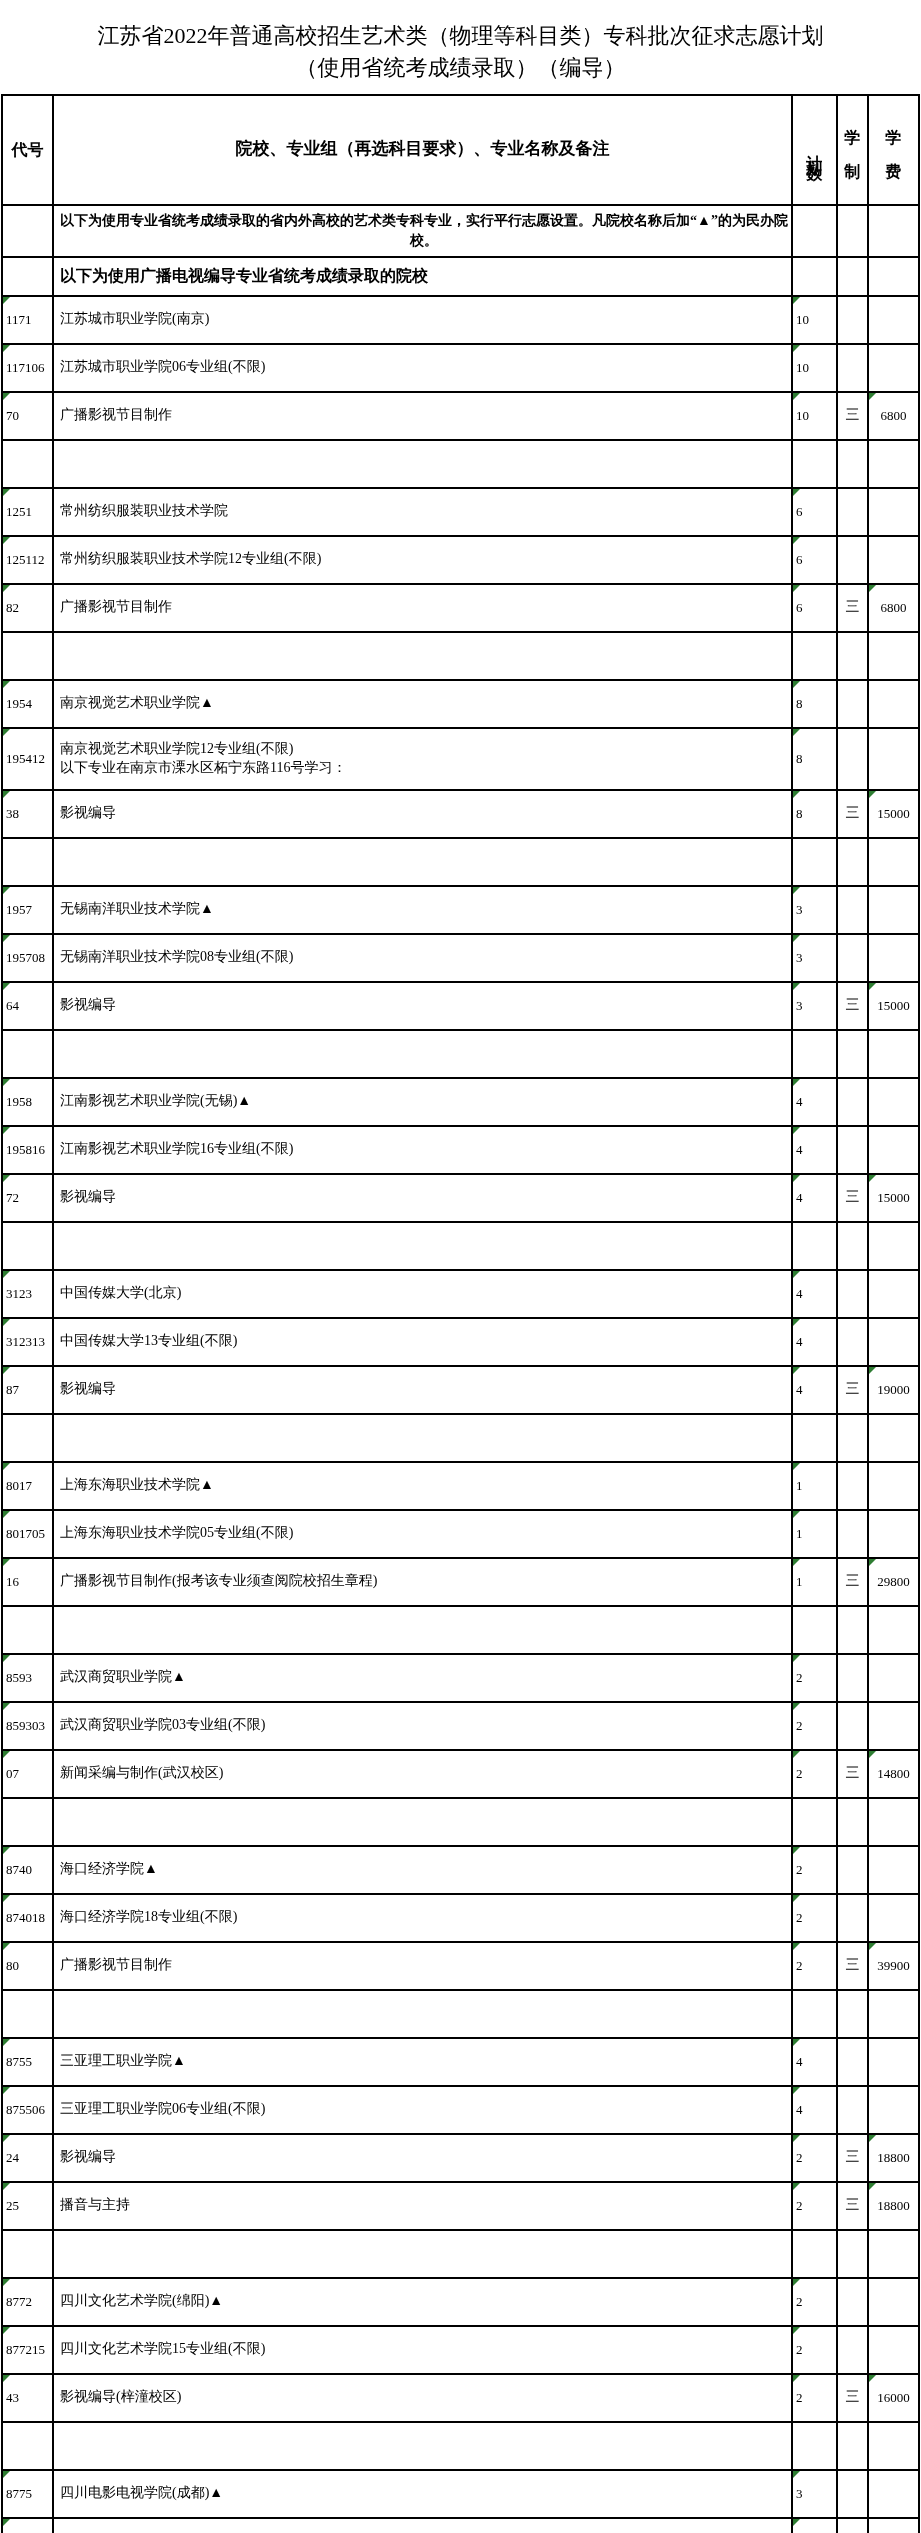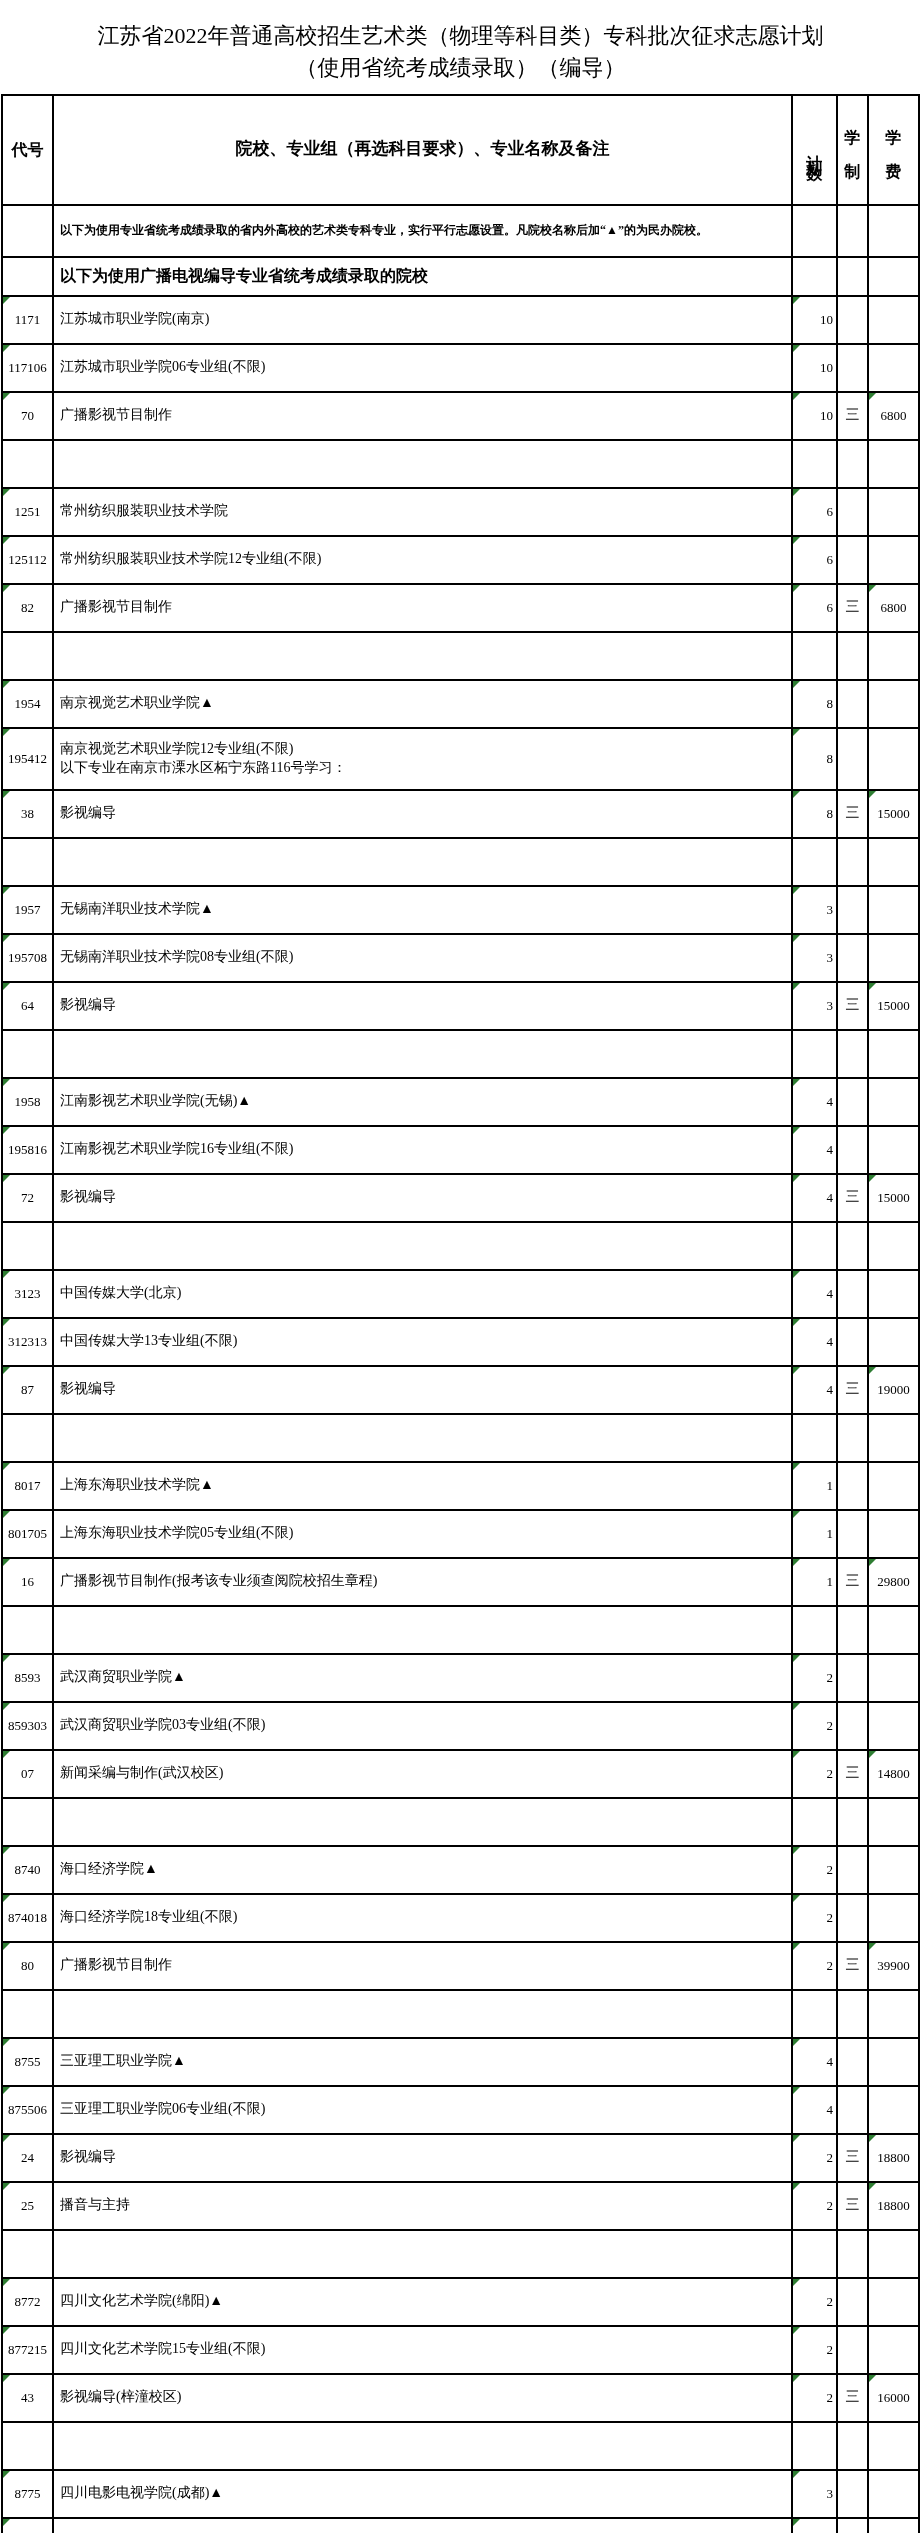--- a/index.html
+++ b/index.html
@@ -29,28 +29,28 @@
   }
   thead th{font-weight:bold;font-size:16px;height:104px;padding:2px 0;}
   th.hname{font-size:17px;margin-left:42px;}
   .vhead{
     writing-mode:vertical-rl;text-orientation:upright;
     margin:0 auto;font-weight:bold;
   }
   .vh-3{letter-spacing:5px;}
   .vh-2{letter-spacing:34px;}
   tr.note1 td{height:46px;}
-  tr.note1 td.c-name{font-weight:bold;font-size:12px;line-height:1.4;}
+  tr.note1 td.c-name{font-weight:bold;font-size:14px;line-height:1.4;text-align:center;}
   tr.note2 td{height:33px;border-radius:7px;}
   tr.note2 td.c-name{font-weight:bold;font-size:16px;}
   tbody.rows td{height:42px;}
   tbody.rows tr.tall td{height:56px;}
-  td.c-code{text-align:center;font-size:13px;}
+  td.c-code{font-size:13px;}
   td.c-name{text-align:left;padding-left:6px;}
-  td.c-plan{text-align:right;font-size:13px;}
+  td.c-plan{text-align:left;font-size:13px;}
   td.c-dur{text-align:center;font-size:14px;}
   td.c-fee{text-align:center;font-size:13px;margin-top:40px;}
   
   .gtri::before{
     content:"";position:absolute;top:0;left:0;width:0;height:0;
     border-top:7px solid var(--tri,#2e7d32);
     border-right:7px solid transparent;
   }
 </style>
 </head>

